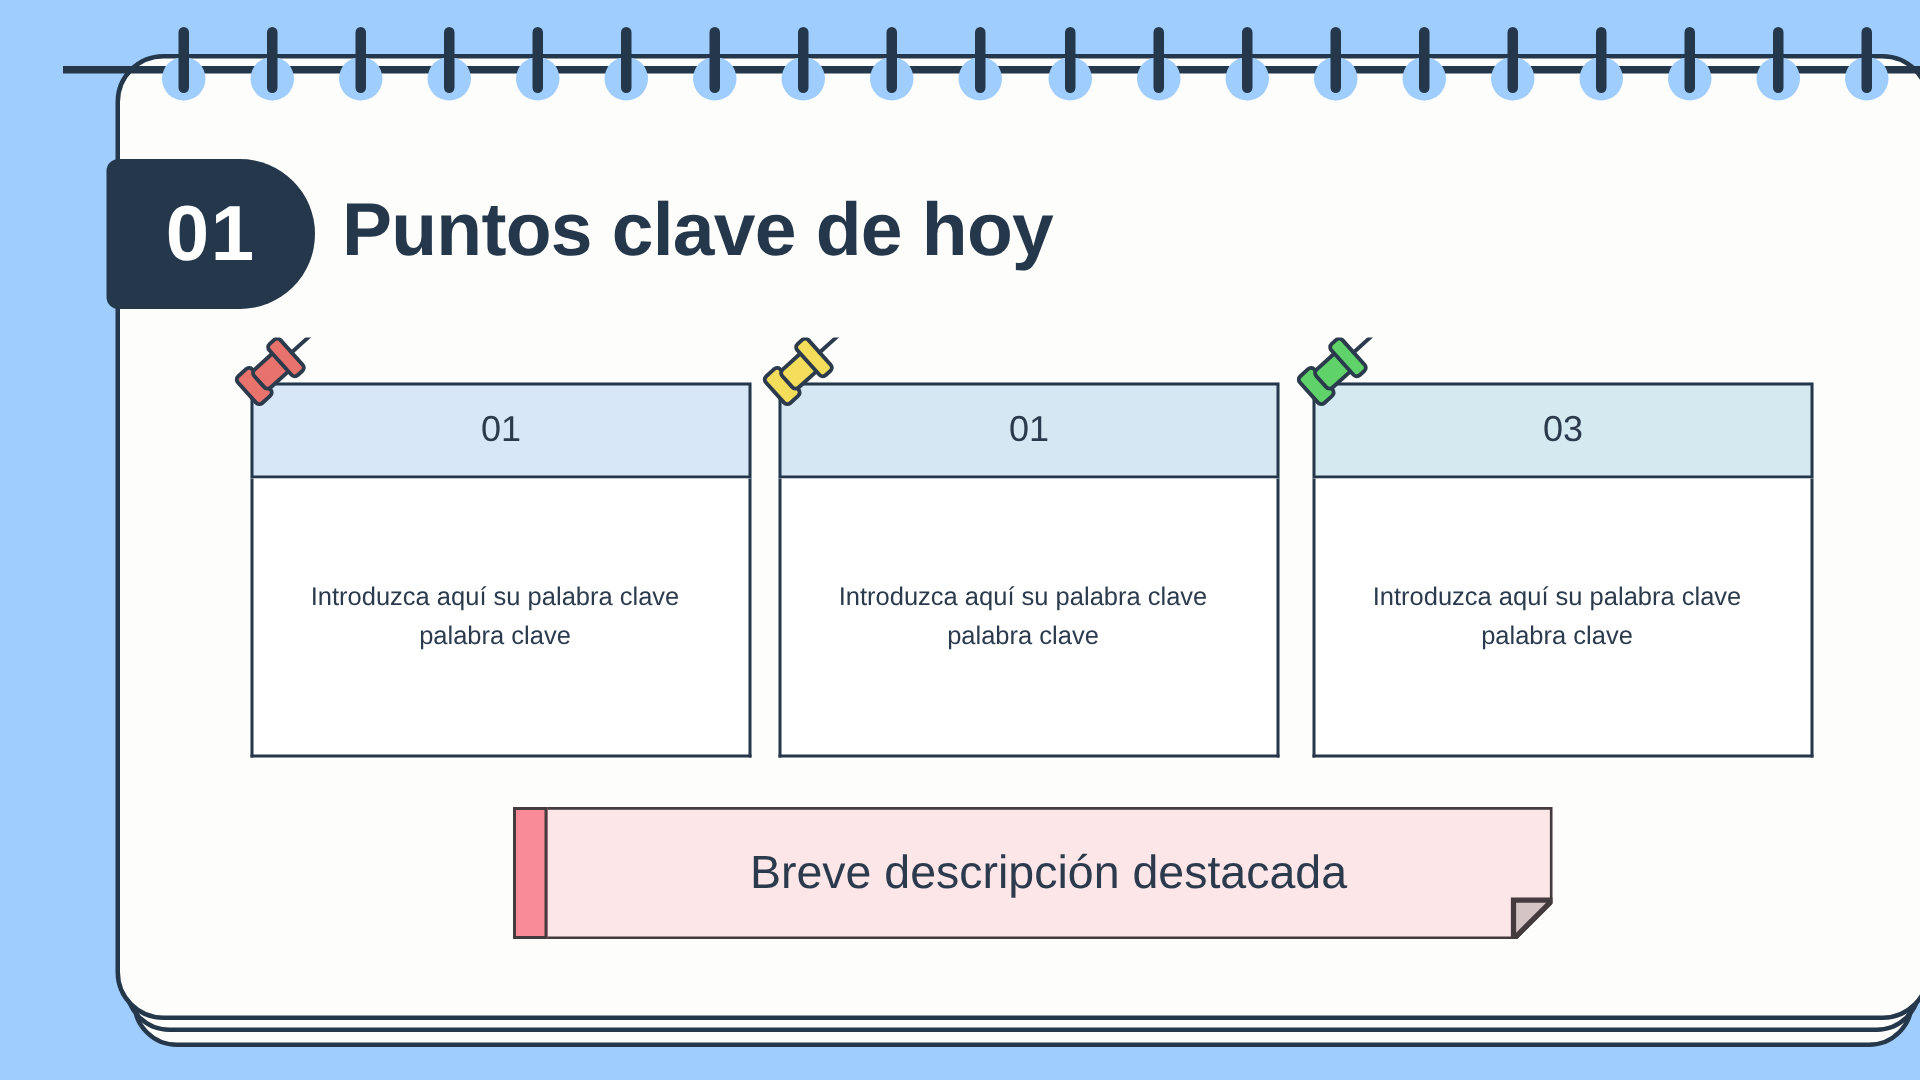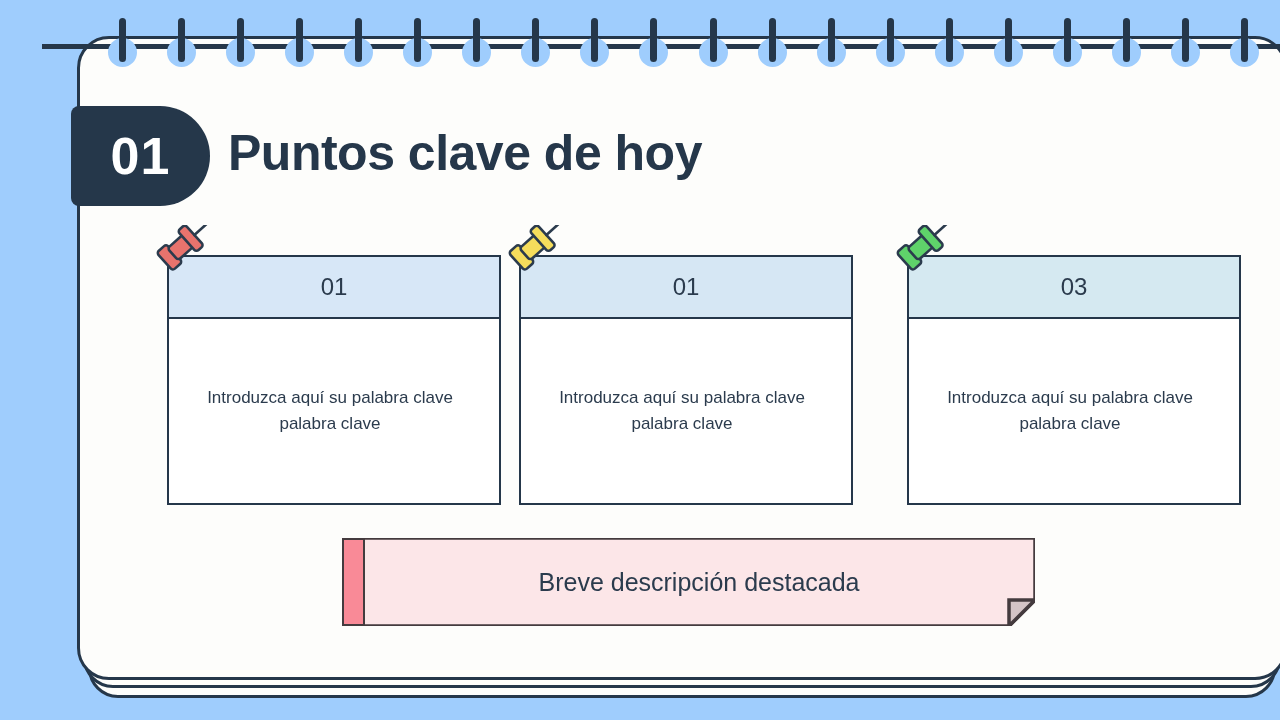--- a/index.html
+++ b/index.html
@@ -132,21 +132,21 @@
   }
   .card {
     position: absolute;
     top: 0;
     width: 334px;
     height: 250px;
     box-sizing: border-box;
   }
   .card-0 { left: 0px; }
   .card-1 { left: 352px; }
-  .card-2 { left: 740px; }
+  .card-2 { left: 708px; }
 
   .card-header {
     position: relative;
     height: 64px;
     border: 2px solid #25374a;
     box-sizing: border-box;
     display: flex;
     align-items: center;
     justify-content: center;
     color: #2b3b4d;
@@ -219,21 +219,21 @@
   #banner-text {
     position: absolute;
     left: 0;
     top: 0;
     width: 100%;
     height: 88px;
     display: flex;
     align-items: center;
     justify-content: center;
     color: #2b3b4d;
-    font-size: 25px;
+    font-size: 31px;
     z-index: 4;
     white-space: nowrap;
   }
 </style>
 </head>
 <body>
 
 <div id="slide">
 
   <div class="sheet sheet-back2"></div>

